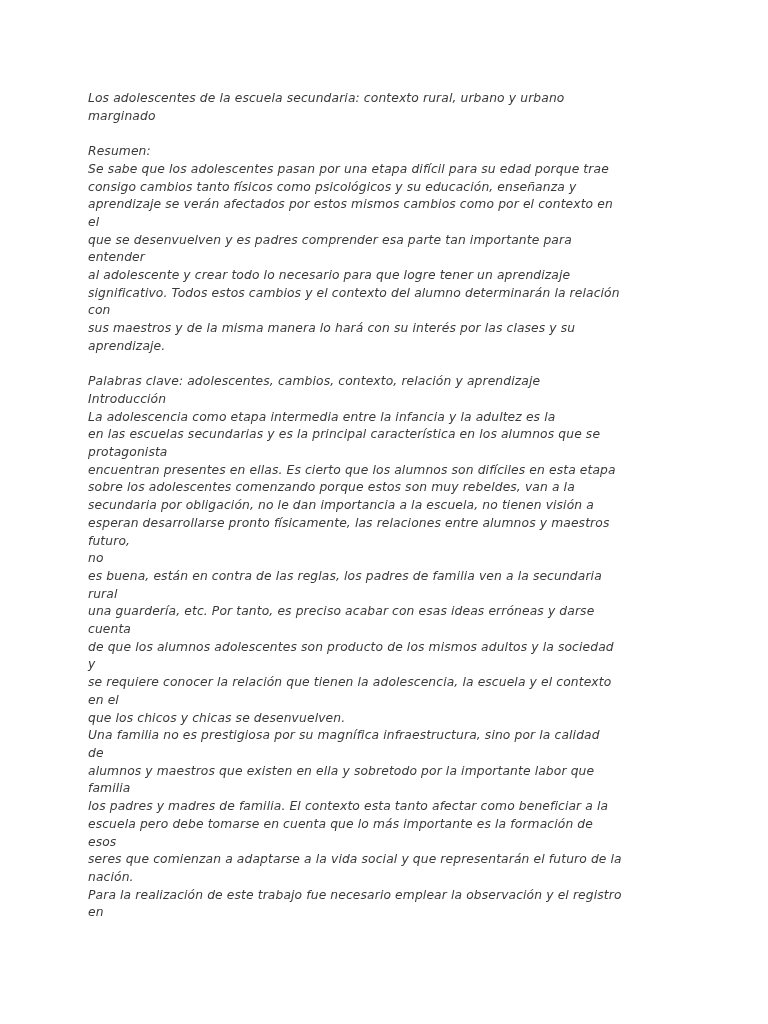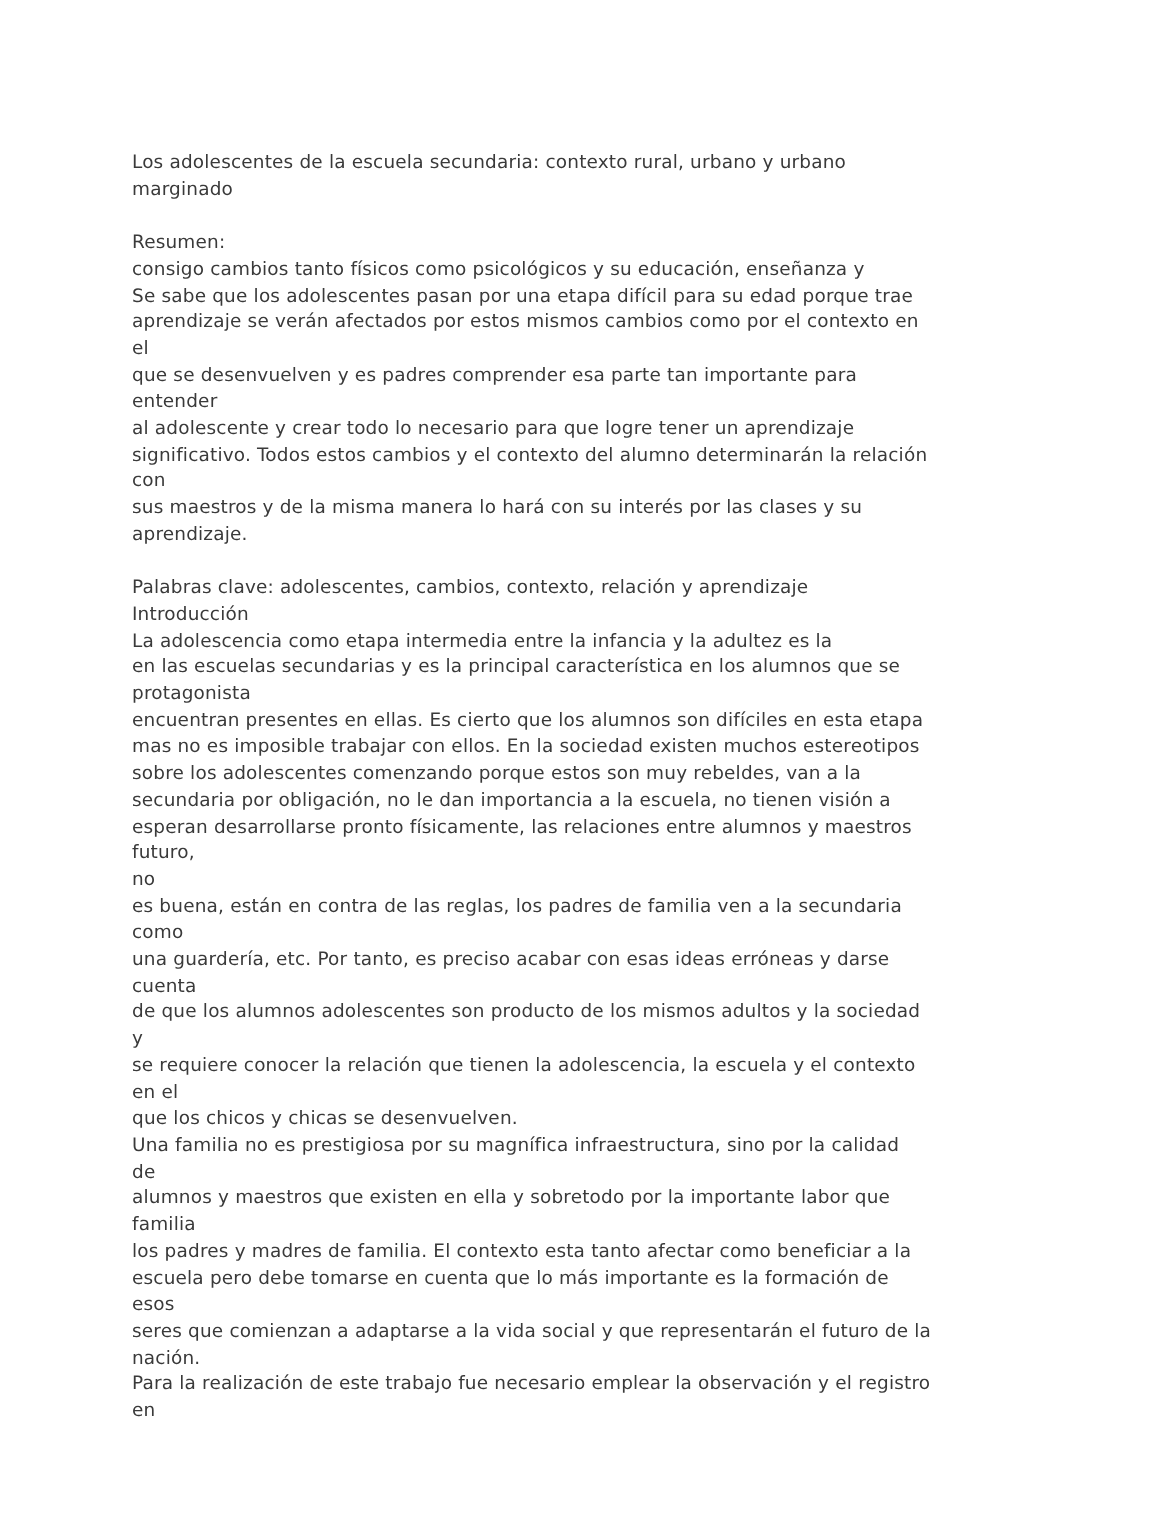--- a/index.html
+++ b/index.html
@@ -20,22 +20,23 @@
     left: 0;
     top: 0;
     width: 768px;
     height: 1024px;
     background: #ffffff;
   }
 
   .doc-body {
     position: absolute;
     left: 88px;
-    top: 100px;
+    top: 90px;
     width: 610px;
+    font-style: italic;
   }
 
   .doc-line {
     font-size: 12.3px;
     line-height: 17.7px;
     color: #3a3a3a;
     white-space: pre;
     letter-spacing: 0.01em;
     font-weight: 400;
   }
@@ -46,46 +47,45 @@
 </style>
 </head>
 <body>
 
 <div class="page">
   <div class="doc-body">
       <div class="doc-line">Los adolescentes de la escuela secundaria: contexto rural, urbano y urbano</div>
       <div class="doc-line">marginado</div>
       <div class="doc-line blank"></div>
       <div class="doc-line">Resumen:</div>
+      <div class="doc-line">Se sabe que los adolescentes pasan por una etapa difícil para su edad porque trae</div>
       <div class="doc-line">consigo cambios tanto físicos como psicológicos y su educación, enseñanza y</div>
-      <div class="doc-line">Se sabe que los adolescentes pasan por una etapa difícil para su edad porque trae</div>
       <div class="doc-line">aprendizaje se verán afectados por estos mismos cambios como por el contexto en</div>
       <div class="doc-line">el</div>
       <div class="doc-line">que se desenvuelven y es padres comprender esa parte tan importante para</div>
       <div class="doc-line">entender</div>
       <div class="doc-line">al adolescente y crear todo lo necesario para que logre tener un aprendizaje</div>
       <div class="doc-line">significativo. Todos estos cambios y el contexto del alumno determinarán la relación</div>
       <div class="doc-line">con</div>
       <div class="doc-line">sus maestros y de la misma manera lo hará con su interés por las clases y su</div>
       <div class="doc-line">aprendizaje.</div>
       <div class="doc-line blank"></div>
       <div class="doc-line">Palabras clave: adolescentes, cambios, contexto, relación y aprendizaje</div>
       <div class="doc-line">Introducción</div>
       <div class="doc-line">La adolescencia como etapa intermedia entre la infancia y la adultez es la</div>
       <div class="doc-line">en las escuelas secundarias y es la principal característica en los alumnos que se</div>
       <div class="doc-line">protagonista</div>
       <div class="doc-line">encuentran presentes en ellas. Es cierto que los alumnos son difíciles en esta etapa</div>
-      <div class="doc-line">mas no es imposible trabajar con ellos. En la sociedad existen muchos estereotipos</div>
       <div class="doc-line">sobre los adolescentes comenzando porque estos son muy rebeldes, van a la</div>
       <div class="doc-line">secundaria por obligación, no le dan importancia a la escuela, no tienen visión a</div>
       <div class="doc-line">esperan desarrollarse pronto físicamente, las relaciones entre alumnos y maestros</div>
       <div class="doc-line">futuro,</div>
       <div class="doc-line">no</div>
       <div class="doc-line">es buena, están en contra de las reglas, los padres de familia ven a la secundaria</div>
-      <div class="doc-line">como</div>
+      <div class="doc-line">rural</div>
       <div class="doc-line">una guardería, etc. Por tanto, es preciso acabar con esas ideas erróneas y darse</div>
       <div class="doc-line">cuenta</div>
       <div class="doc-line">de que los alumnos adolescentes son producto de los mismos adultos y la sociedad</div>
       <div class="doc-line">y</div>
       <div class="doc-line">se requiere conocer la relación que tienen la adolescencia, la escuela y el contexto</div>
       <div class="doc-line">en el</div>
       <div class="doc-line">que los chicos y chicas se desenvuelven.</div>
       <div class="doc-line">Una familia no es prestigiosa por su magnífica infraestructura, sino por la calidad</div>
       <div class="doc-line">de</div>
       <div class="doc-line">alumnos y maestros que existen en ella y sobretodo por la importante labor que</div>

